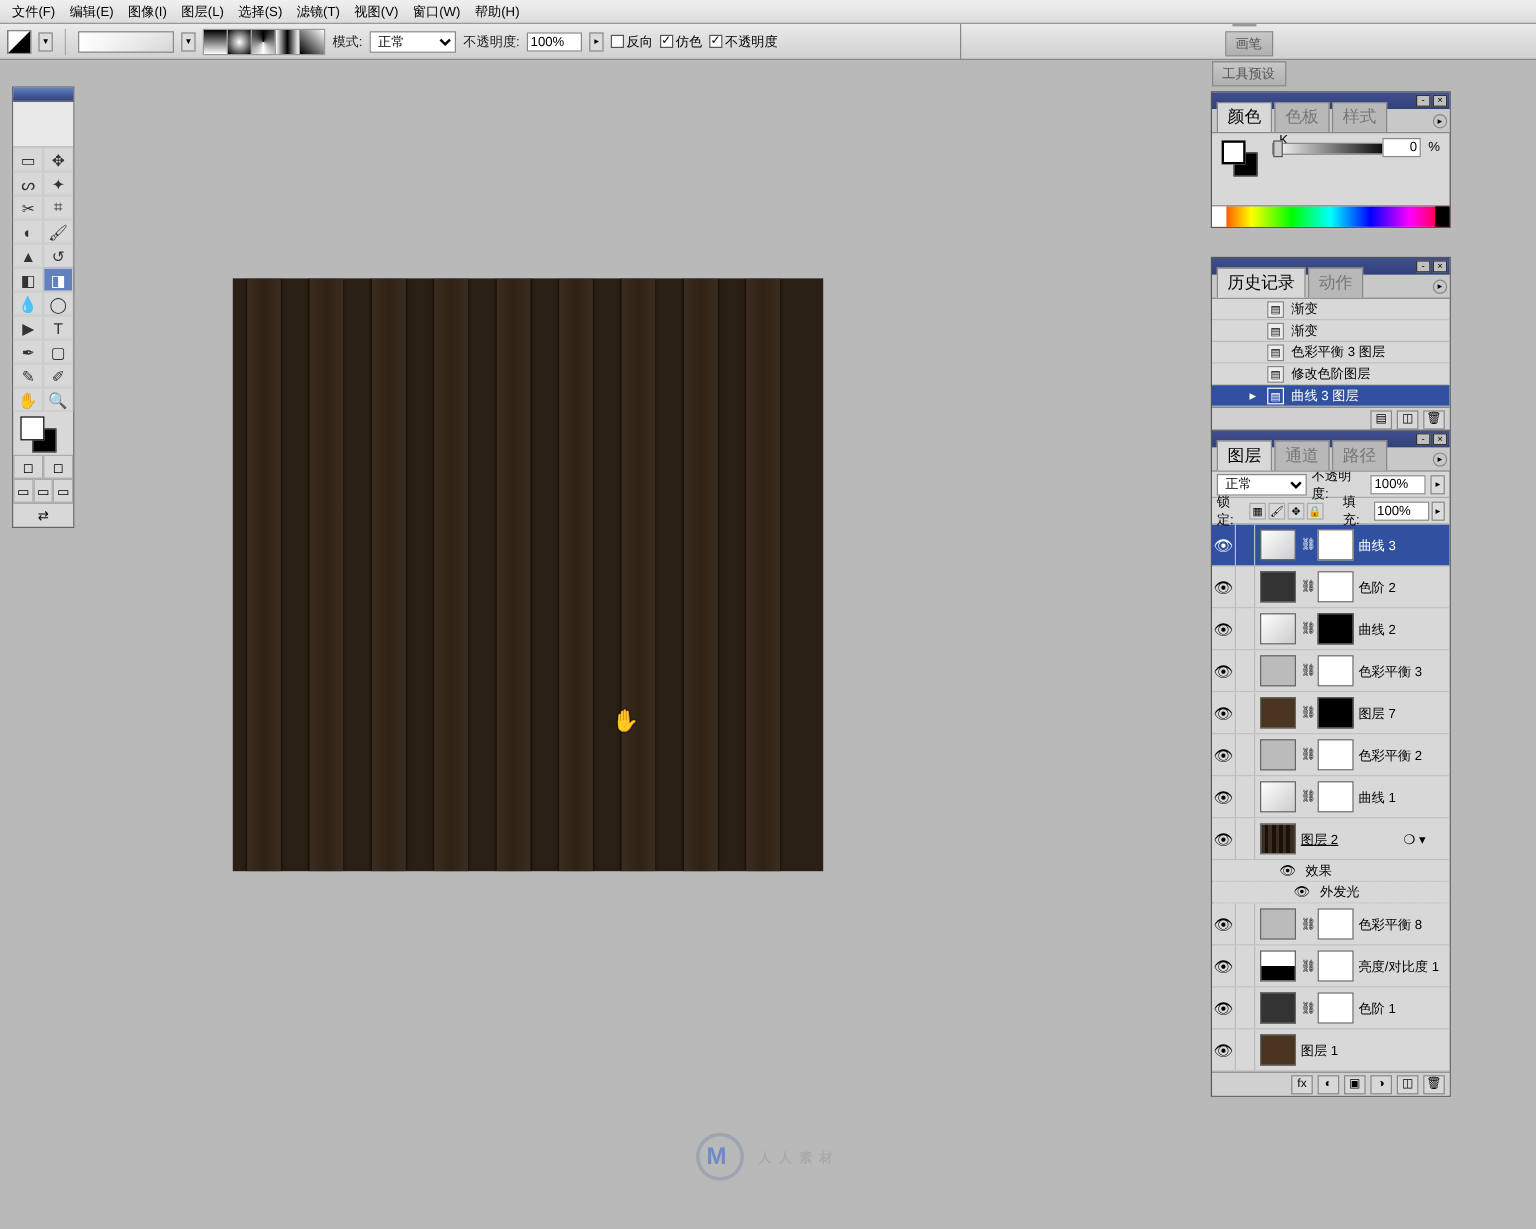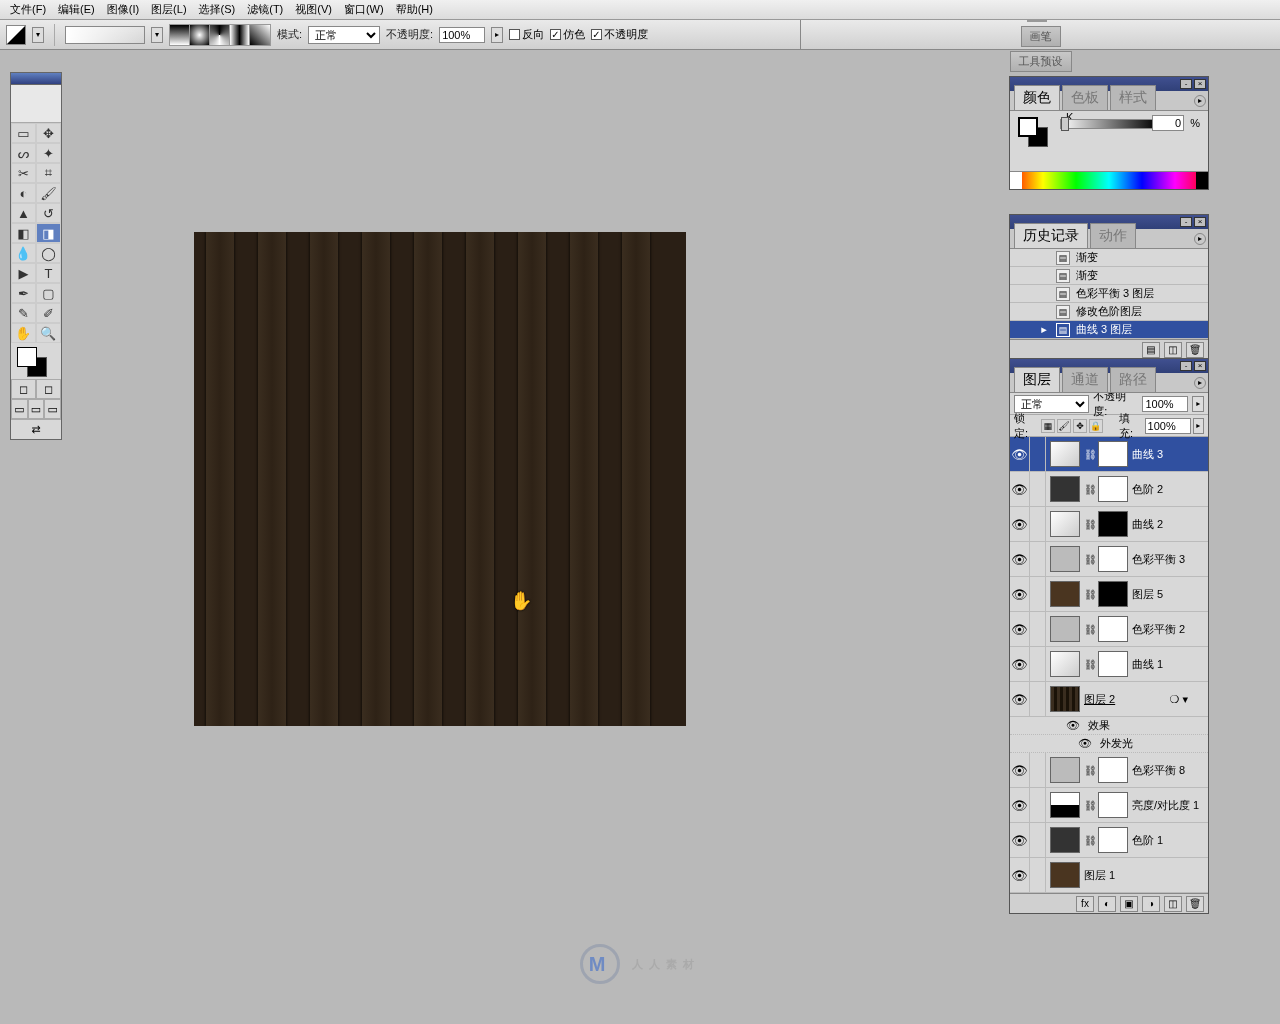--- a/index.html
+++ b/index.html
@@ -384,21 +384,21 @@
           <span class="layer-name" style="">色彩平衡 3</span>
         </div>
       </div>
       <div class="layer-row">
         <div class="layer-vis">👁</div>
         <div class="layer-link"></div>
         <div class="layer-content">
           <div class="layer-thumb wood2"></div>
           <span class="layer-link-icon">⛓</span>
           <div class="layer-mask black"></div>
-          <span class="layer-name" style="">图层 5</span>
+          <span class="layer-name" style="">图层 7</span>
         </div>
       </div>
       <div class="layer-row">
         <div class="layer-vis">👁</div>
         <div class="layer-link"></div>
         <div class="layer-content">
           <div class="layer-thumb balance"></div>
           <span class="layer-link-icon">⛓</span>
           <div class="layer-mask "></div>
           <span class="layer-name" style="">色彩平衡 2</span>

